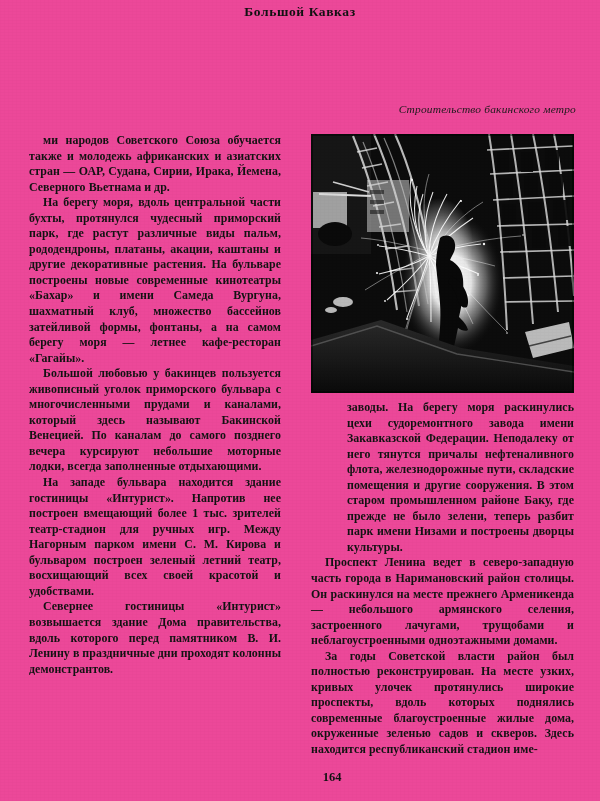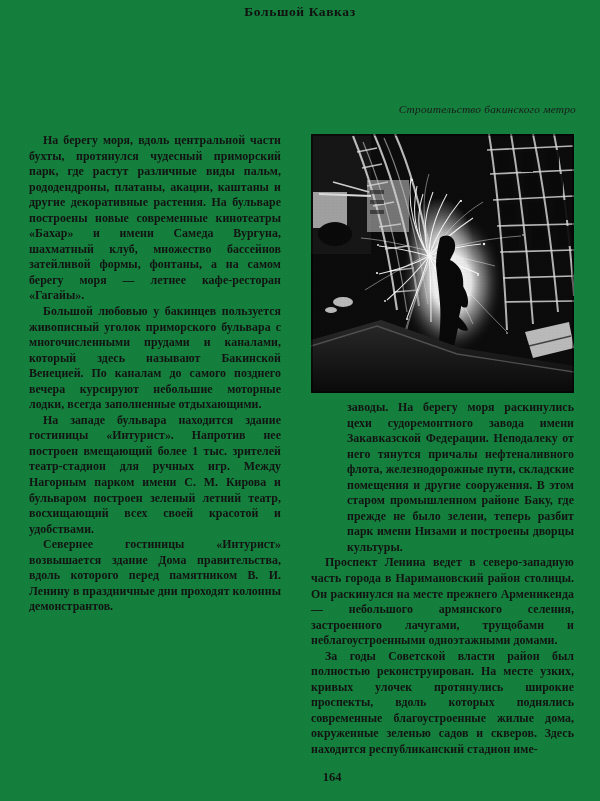--- a/index.html
+++ b/index.html
@@ -12,21 +12,21 @@
     height: 801px;
     position: relative;
     font-family: "Liberation Serif", "DejaVu Serif", serif;
     color: #141414;
     overflow: hidden;
   }
 
   .page {
     position: absolute;
     inset: 0;
-    background: #15803d;
+    background: #ec4899;
   }
 
   
   .running-head {
     position: absolute;
     top: 4px;
     left: 0;
     width: 600px;
     text-align: center;
     font-size: 13.5px;
@@ -285,20 +285,21 @@
           <path d="M214 198 L258 188 L263 214 L222 224 Z" fill="#e6e6e6" opacity="0.8"></path>
           <line x1="218" y1="212" x2="260" y2="202" stroke="#111" stroke-width="1.4" opacity="0.7"></line>
 
           <rect x="0" y="0" width="263" height="259" fill="none" stroke="#000" stroke-width="4" opacity="0.45"></rect>
         </g>
       </svg>
     </div>
   </div>
 
   <div class="col col-left">
+    <p>ми народов Советского Союза обучается также и молодежь африканских и азиатских стран — ОАР, Судана, Сирии, Ирака, Йемена, Северного Вьетнама и др.</p>
     <p>На берегу моря, вдоль центральной части бухты, протянулся чудесный приморский парк, где растут различные виды пальм, рододендроны, платаны, акации, каштаны и другие декоративные растения. На бульваре построены новые современные кинотеатры «Бахар» и имени Самеда Вургуна, шахматный клуб, множество бассейнов затейливой формы, фонтаны, а на самом берегу моря — летнее кафе-ресторан «Гагайы».</p>
     <p>Большой любовью у бакинцев пользуется живописный уголок приморского бульвара с многочисленными прудами и каналами, который здесь называют Бакинской Венецией. По каналам до самого позднего вечера курсируют небольшие моторные лодки, всегда заполненные отдыхающими.</p>
     <p>На западе бульвара находится здание гостиницы «Интурист». Напротив нее построен вмещающий более 1 тыс. зрителей театр-стадион для ручных игр. Между Нагорным парком имени С. М. Кирова и бульваром построен зеленый летний театр, восхищающий всех своей красотой и удобствами.</p>
     <p>Севернее гостиницы «Интурист» возвышается здание Дома правительства, вдоль которого перед памятником В. И. Ленину в праздничные дни проходят колонны демонстрантов.</p>
   </div>
 
   <div class="col col-right">
     <p class="noindent">заводы. На берегу моря раскинулись цехи судоремонтного завода имени Закавказской Федерации. Неподалеку от него тянутся причалы нефтеналивного флота, железнодорожные пути, складские помещения и другие сооружения. В этом старом промышленном районе Баку, где прежде не было зелени, теперь разбит парк имени Низами и построены дворцы культуры.</p>
     <p>Проспект Ленина ведет в северо-западную часть города в Наримановский район столицы. Он раскинулся на месте прежнего Арменикенда — небольшого армянского селения, застроенного лачугами, трущобами и неблагоустроенными одноэтажными домами.</p>
     <p>За годы Советской власти район был полностью реконструирован. На месте узких, кривых улочек протянулись широкие проспекты, вдоль которых поднялись современные благоустроенные жилые дома, окруженные зеленью садов и скверов. Здесь находится республиканский стадион име-</p>

